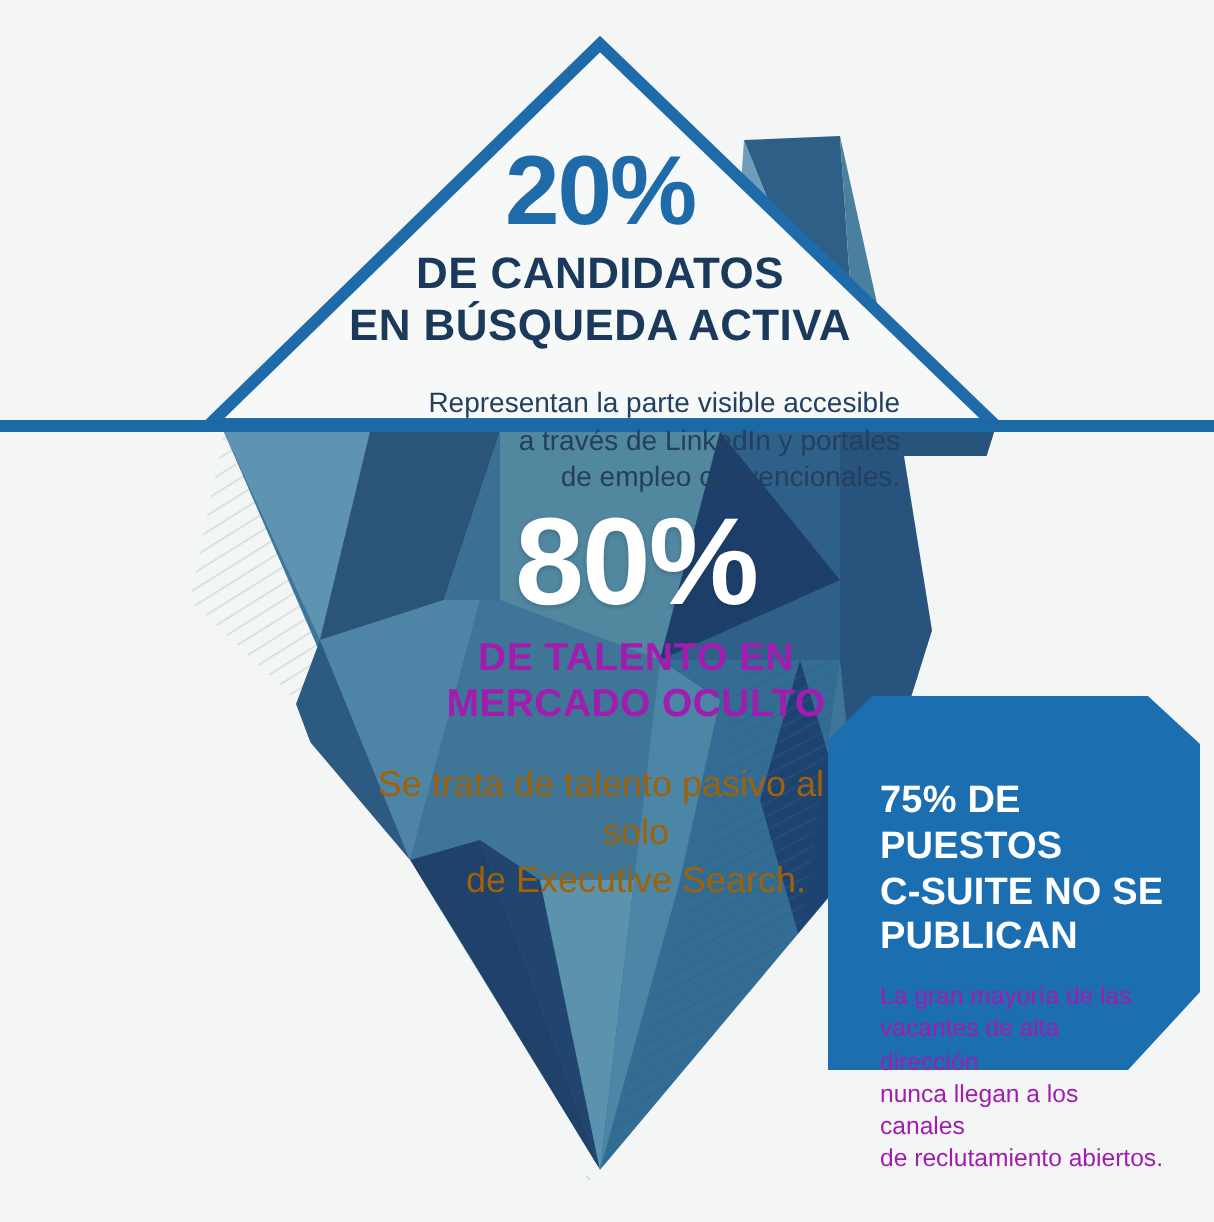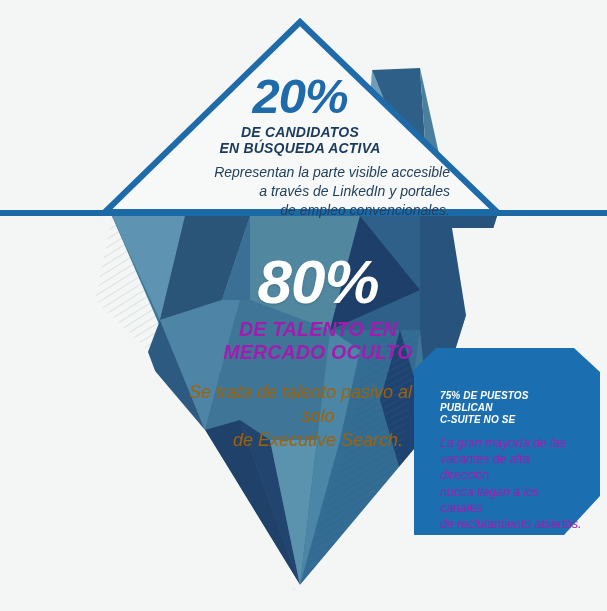--- a/index.html
+++ b/index.html
@@ -8,21 +8,20 @@
     padding: 0;
     background: #ffffff;
   }
   #page {
     position: relative;
     width: 607px;
     height: 611px;
     overflow: hidden;
     background: #f4f6f5;
     font-family: "Liberation Sans", sans-serif;
-    font-style: italic;
     -webkit-font-smoothing: antialiased;
   }
   #art {
     position: absolute;
     left: 0; top: 0;
     width: 607px;
     height: 611px;
   }
 
   
@@ -40,26 +39,26 @@
   }
   .big-pct-dark {
     font-size: 49px;
     font-weight: bold;
     color: #1f6aa8;
     line-height: 0.98;
     letter-spacing: -1px;
     margin: 0 0 4px 0;
   }
   .head-dark {
-    font-size: 14px;
+    font-size: 22px;
     font-weight: bold;
     color: #1b3a5b;
     line-height: 1.16;
     letter-spacing: 0.2px;
-    margin: 0 0 7px 0;
+    margin: 0 0 17px 0;
   }
   .body-dark {
     font-size: 14px;
     font-weight: normal;
     color: #23405e;
     line-height: 1.33;
     margin: 0;
     text-align: right;
   }
 
@@ -110,21 +109,21 @@
   }
   #callout-text {
     position: absolute;
     left: 26px;
     top: 42px;
     width: 142px;
     text-align: left;
     z-index: 3;
   }
   .callout-head {
-    font-size: 10px;
+    font-size: 19px;
     font-weight: bold;
     color: #ffffff;
     line-height: 1.2;
     margin: 0 0 9px 0;
     letter-spacing: 0.1px;
   }
   .callout-body {
     font-size: 12.3px;
     font-weight: normal;
     color: #a21caf;
@@ -235,22 +234,22 @@
     </div>
   </div>
 
   <div id="callout">
     <svg id="callout-shape" viewBox="0 0 186 187">
       <polygon points="0,22 22,0 160,0 186,24 186,148 150,187 0,187" fill="#1b6eb0"></polygon>
     </svg>
     <div id="callout-text">
       <div class="callout-head">
         <div>75% DE PUESTOS</div>
+        <div>C-SUITE NO SE</div>
         <div>PUBLICAN</div>
-        <div>C-SUITE NO SE</div>
       </div>
       <div class="callout-body">
         <div>La gran mayoría de las</div>
         <div>vacantes de alta dirección</div>
         <div>nunca llegan a los canales</div>
         <div>de reclutamiento abiertos.</div>
       </div>
     </div>
   </div>
 

